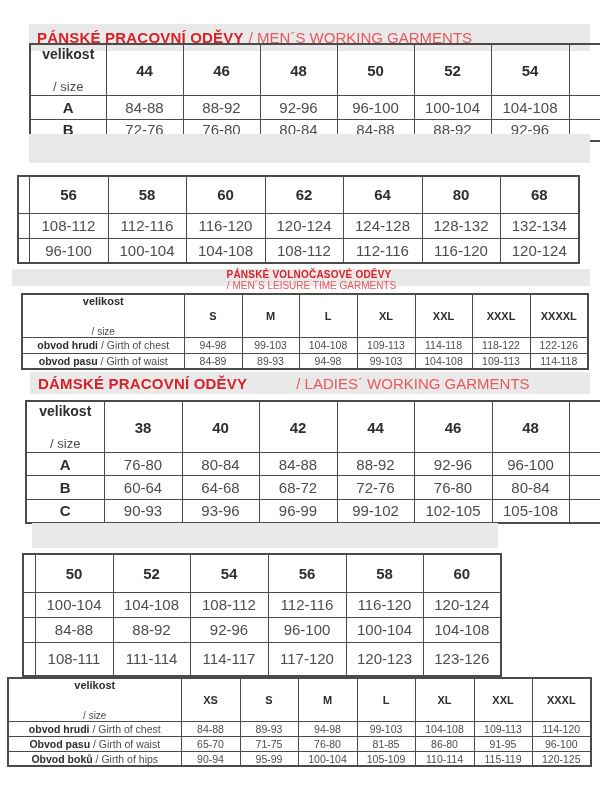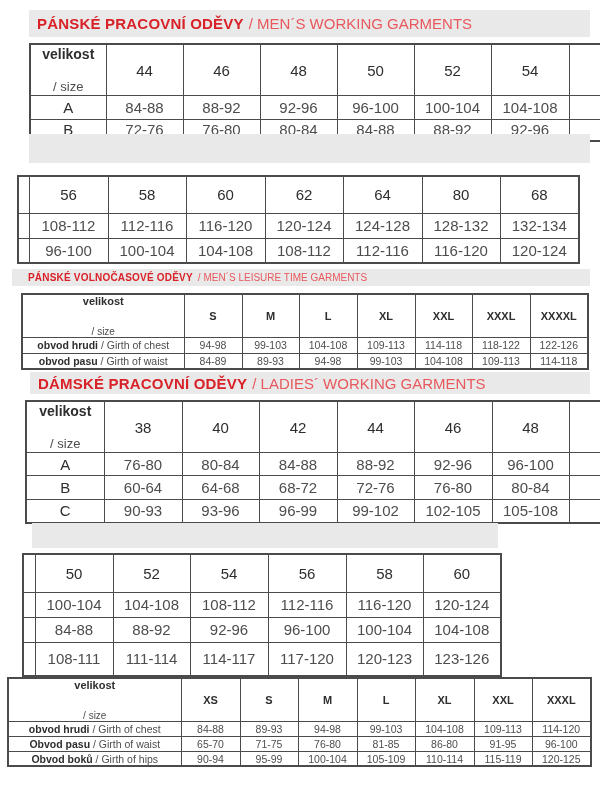--- a/index.html
+++ b/index.html
@@ -1,37 +1,37 @@
 <!DOCTYPE html>
 <html><head>
 <meta charset="utf-8">
 <style>
   html,body { margin:0; padding:0; background:#fff; }
   .page { position:relative; width:600px; height:800px; background:#fff; overflow:hidden;
           font-family:"Liberation Sans", sans-serif; }
 
   .titlebar { position:absolute; background:#e9e9e9; display:flex; align-items:center;
               box-sizing:border-box; white-space:nowrap; }
-  .tb1 { left:29px; top:10px;   width:561px; height:27px; padding-left:8px;  font-size:15px; }
-  .tb2 { left:12px; top:269px; width:578px; height:17px; padding-left:16px; font-size:10px; }
-  .tb3 { left:30px; top:372px; width:560px; height:22px; padding-left:8px;  font-size:15px; }
+  .tb1 { left:29px; top:24px;   width:561px; height:27px; padding-left:8px;  font-size:15px; }
+  .tb2 { left:12px; top:269px; width:578px; height:17px; padding-left:16px; font-size:10px;flex-direction:column; }
+  .tb3 { left:30px; top:372px; width:560px; height:22px; padding-left:8px;  font-size:15px;gap:44px; }
   .tbold  { color:#d92128; font-weight:bold; letter-spacing:.2px; }
   .tlight { color:#e8585d; margin-left:5px; }
 
   .band { position:absolute; background:#e9e9e9; }
   .bandm { left:29px; top:134px; width:561px; height:29px; }
   .bandl { left:32px; top:523px; width:466px; height:25px; }
 
   table.tbl { position:absolute; border-collapse:collapse; table-layout:fixed;
               border:2px solid #4b4b4b; }
   .tbl td { border:1.5px solid #4b4b4b; text-align:center; vertical-align:middle;
             padding:0; overflow:hidden; }
 
   .big { font-size:15px; color:#4d4d4d; }
-  .big .hd { font-weight:normal; color:#2e2e2e; }
+  .big .hd { font-weight:bold; color:#2e2e2e; }
   .vel { font-weight:bold; color:#2e2e2e; font-size:14px; line-height:1.3; }
   .siz { color:#4d4d4d; font-size:13px; line-height:1.15;margin-top:17px; }
 
   .small { font-size:10.5px; color:#4d4d4d; }
   .small .hd { font-weight:bold; color:#2e2e2e; font-size:11px; }
   .small .vel { font-size:11px; line-height:1.25; }
   .small .siz { font-size:10px; line-height:1.1; }
   .cz { font-weight:bold; color:#2e2e2e;margin-top:7px; }
   .en { color:#4d4d4d; font-weight:normal;text-align:right; }
 

